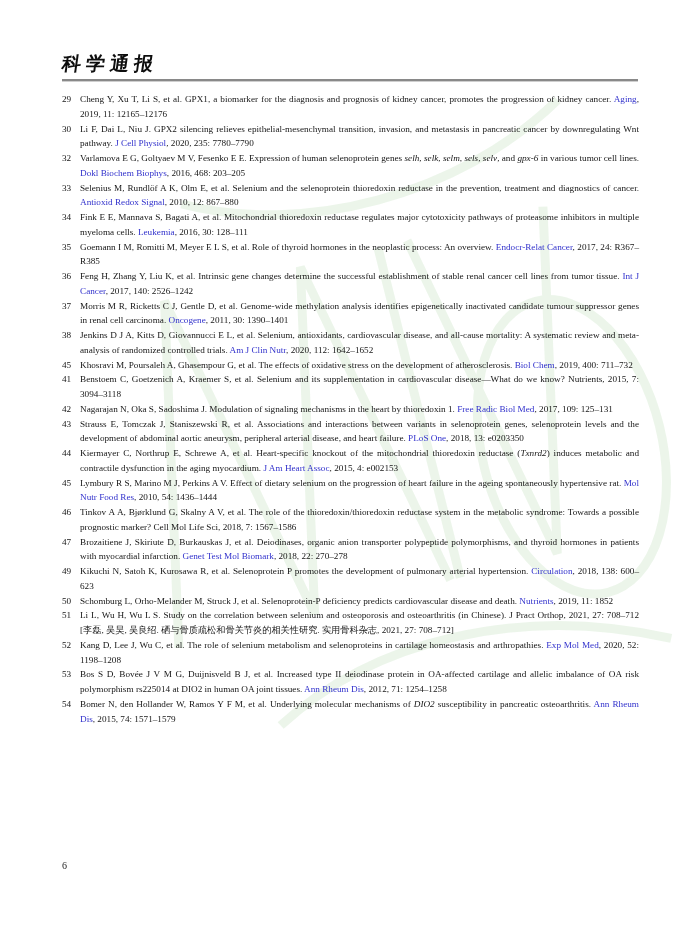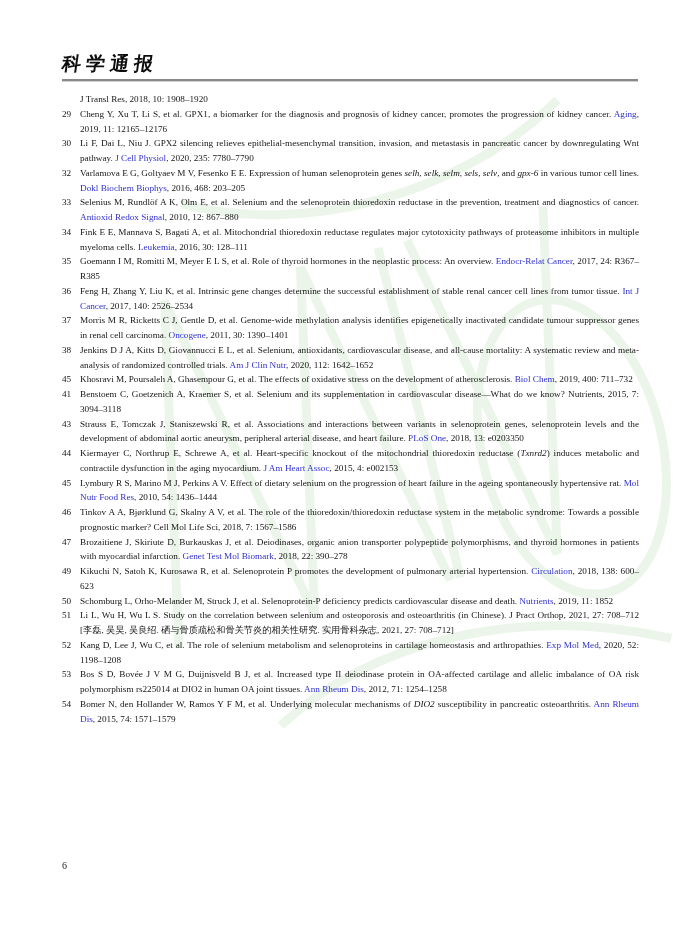--- a/index.html
+++ b/index.html
@@ -69,21 +69,20 @@
       <path d="M150 90 C 260 150, 420 150, 540 80"></path>
     </g>
   </svg>
 
   <div class="masthead">
     <div class="logo">科学通报</div>
     <div class="rule"></div>
   </div>
 
   <div class="refs">
-    <div class="cont-line">J Transl Res, 2018, 10: 1908–1920</div>
 
       <div class="ref">
         <span class="ref-num">29</span>
         <span class="ref-body"><span>Cheng Y, Xu T, Li S, et al. GPX1, a biomarker for the diagnosis and prognosis of kidney cancer, promotes the progression of kidney cancer. </span><span class="lnk">Aging</span><span>, 2019, 11: 12165–12176</span></span>
       </div>
       <div class="ref">
         <span class="ref-num">30</span>
         <span class="ref-body"><span>Li F, Dai L, Niu J. GPX2 silencing relieves epithelial-mesenchymal transition, invasion, and metastasis in pancreatic cancer by downregulating Wnt pathway. </span><span class="lnk">J Cell Physiol</span><span>, 2020, 235: 7780–7790</span></span>
       </div>
       <div class="ref">
@@ -97,57 +96,61 @@
       <div class="ref">
         <span class="ref-num">34</span>
         <span class="ref-body"><span>Fink E E, Mannava S, Bagati A, et al. Mitochondrial thioredoxin reductase regulates major cytotoxicity pathways of proteasome inhibitors in multiple myeloma cells. </span><span class="lnk">Leukemia</span><span>, 2016, 30: 128–111</span></span>
       </div>
       <div class="ref">
         <span class="ref-num">35</span>
         <span class="ref-body"><span>Goemann I M, Romitti M, Meyer E L S, et al. Role of thyroid hormones in the neoplastic process: An overview. </span><span class="lnk">Endocr-Relat Cancer</span><span>, 2017, 24: R367–R385</span></span>
       </div>
       <div class="ref">
         <span class="ref-num">36</span>
-        <span class="ref-body"><span>Feng H, Zhang Y, Liu K, et al. Intrinsic gene changes determine the successful establishment of stable renal cancer cell lines from tumor tissue. </span><span class="lnk">Int J Cancer</span><span>, 2017, 140: 2526–2534</span></span>
+        <span class="ref-body"><span>Feng H, Zhang Y, Liu K, et al. Intrinsic gene changes determine the successful establishment of stable renal cancer cell lines from tumor tissue. </span><span class="lnk">Int J Cancer</span><span>, 2017, 140: 2526–1242</span></span>
       </div>
       <div class="ref">
         <span class="ref-num">37</span>
         <span class="ref-body"><span>Morris M R, Ricketts C J, Gentle D, et al. Genome-wide methylation analysis identifies epigenetically inactivated candidate tumour suppressor genes in renal cell carcinoma. </span><span class="lnk">Oncogene</span><span>, 2011, 30: 1390–1401</span></span>
       </div>
       <div class="ref">
         <span class="ref-num">38</span>
         <span class="ref-body"><span>Jenkins D J A, Kitts D, Giovannucci E L, et al. Selenium, antioxidants, cardiovascular disease, and all-cause mortality: A systematic review and meta-analysis of randomized controlled trials. </span><span class="lnk">Am J Clin Nutr</span><span>, 2020, 112: 1642–1652</span></span>
       </div>
       <div class="ref">
         <span class="ref-num">45</span>
         <span class="ref-body"><span>Khosravi M, Poursaleh A, Ghasempour G, et al. The effects of oxidative stress on the development of atherosclerosis. </span><span class="lnk">Biol Chem</span><span>, 2019, 400: 711–732</span></span>
       </div>
       <div class="ref">
         <span class="ref-num">41</span>
         <span class="ref-body"><span>Benstoem C, Goetzenich A, Kraemer S, et al. Selenium and its supplementation in cardiovascular disease—What do we know? Nutrients, 2015, 7: 3094–3118</span></span>
+      </div>
+      <div class="ref">
+        <span class="ref-num">42</span>
+        <span class="ref-body"><span>Nagarajan N, Oka S, Sadoshima J. Modulation of signaling mechanisms in the heart by thioredoxin 1. </span><span class="lnk">Free Radic Biol Med</span><span>, 2017, 109: 125–131</span></span>
       </div>
       <div class="ref">
         <span class="ref-num">43</span>
         <span class="ref-body"><span>Strauss E, Tomczak J, Staniszewski R, et al. Associations and interactions between variants in selenoprotein genes, selenoprotein levels and the development of abdominal aortic aneurysm, peripheral arterial disease, and heart failure. </span><span class="lnk">PLoS One</span><span>, 2018, 13: e0203350</span></span>
       </div>
       <div class="ref">
         <span class="ref-num">44</span>
         <span class="ref-body"><span>Kiermayer C, Northrup E, Schrewe A, et al. Heart-specific knockout of the mitochondrial thioredoxin reductase (</span><span class="it">Txnrd2</span><span>) induces metabolic and contractile dysfunction in the aging myocardium. </span><span class="lnk">J Am Heart Assoc</span><span>, 2015, 4: e002153</span></span>
       </div>
       <div class="ref">
         <span class="ref-num">45</span>
         <span class="ref-body"><span>Lymbury R S, Marino M J, Perkins A V. Effect of dietary selenium on the progression of heart failure in the ageing spontaneously hypertensive rat. </span><span class="lnk">Mol Nutr Food Res</span><span>, 2010, 54: 1436–1444</span></span>
       </div>
       <div class="ref">
         <span class="ref-num">46</span>
         <span class="ref-body"><span>Tinkov A A, Bjørklund G, Skalny A V, et al. The role of the thioredoxin/thioredoxin reductase system in the metabolic syndrome: Towards a possible prognostic marker? Cell Mol Life Sci, 2018, 7: 1567–1586</span></span>
       </div>
       <div class="ref">
         <span class="ref-num">47</span>
-        <span class="ref-body"><span>Brozaitiene J, Skiriute D, Burkauskas J, et al. Deiodinases, organic anion transporter polypeptide polymorphisms, and thyroid hormones in patients with myocardial infarction. </span><span class="lnk">Genet Test Mol Biomark</span><span>, 2018, 22: 390–278</span></span>
+        <span class="ref-body"><span>Brozaitiene J, Skiriute D, Burkauskas J, et al. Deiodinases, organic anion transporter polypeptide polymorphisms, and thyroid hormones in patients with myocardial infarction. </span><span class="lnk">Genet Test Mol Biomark</span><span>, 2018, 22: 270–278</span></span>
       </div>
       <div class="ref">
         <span class="ref-num">49</span>
         <span class="ref-body"><span>Kikuchi N, Satoh K, Kurosawa R, et al. Selenoprotein P promotes the development of pulmonary arterial hypertension. </span><span class="lnk">Circulation</span><span>, 2018, 138: 600–623</span></span>
       </div>
       <div class="ref">
         <span class="ref-num">50</span>
         <span class="ref-body"><span>Schomburg L, Orho-Melander M, Struck J, et al. Selenoprotein-P deficiency predicts cardiovascular disease and death. </span><span class="lnk">Nutrients</span><span>, 2019, 11: 1852</span></span>
       </div>
       <div class="ref">

